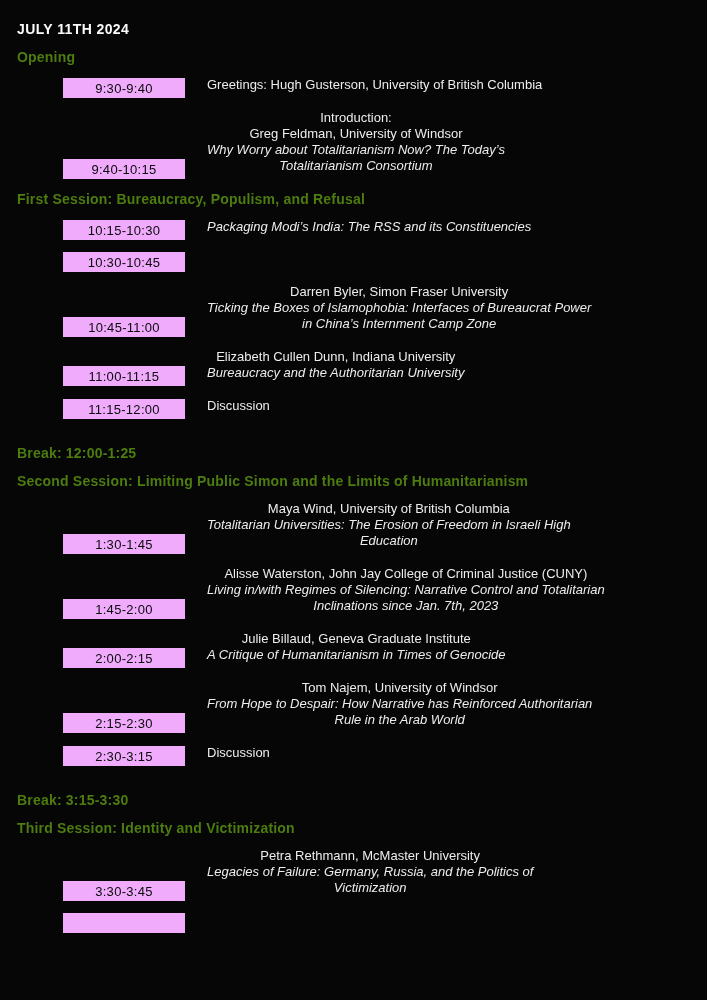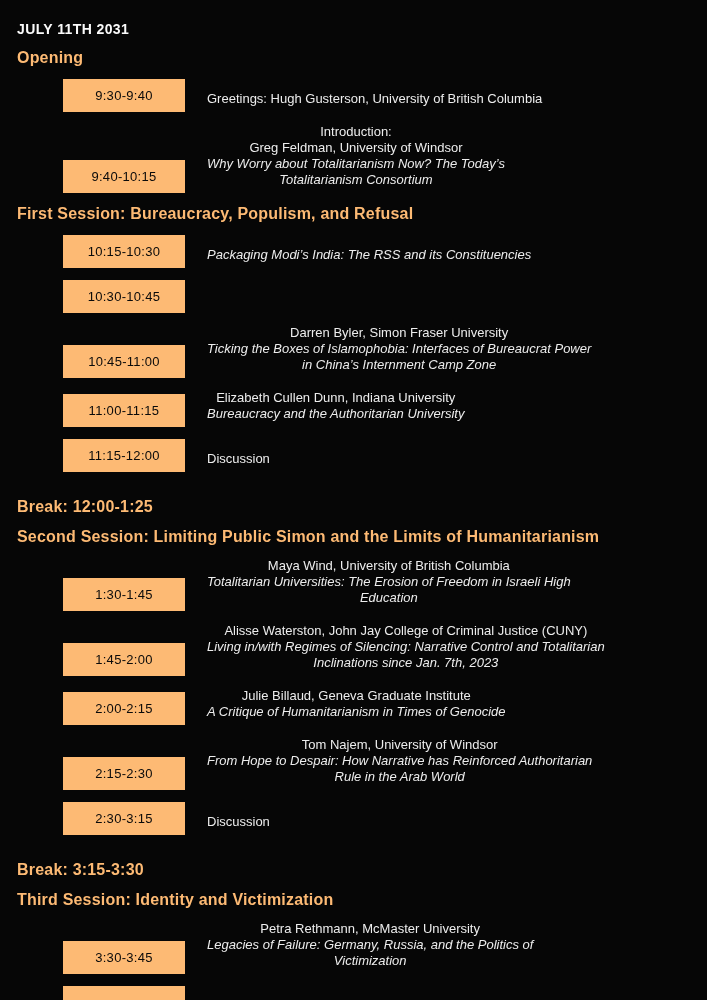--- a/index.html
+++ b/index.html
@@ -14,37 +14,37 @@
   }
   .page { padding: 21px 17px 0 17px; }
   .date-heading {
     font-size: 14px;
     font-weight: 700;
     letter-spacing: 0.4px;
     color: #fafafa;
   }
   .section-heading {
     margin-top: 12px;
-    font-size: 16px;
+    font-size: 14px;
     font-weight: 700;
     letter-spacing: 0.2px;
-    color: #fdba74;
+    color: #4d7c0f;
   }
   .section-heading.mt-lg { margin-top: 26px; }
   .row {
     display: flex;
     align-items: flex-end;
     margin-top: 12px;
     margin-left: 46px;
   }
   .time-box {
     flex: 0 0 122px;
     width: 122px;
-    height: 33px;
-    background: #fdba74;
+    height: 20px;
+    background: #f0abfc;
     color: #0a0a0a;
     font-size: 13px;
     letter-spacing: 0.3px;
     display: flex;
     align-items: center;
     justify-content: center;
   }
   .desc {
     margin-left: 22px;
     padding-bottom: 5px;
@@ -55,21 +55,21 @@
     text-align: center;
   }
   .line.italic { font-style: italic; }
   .row.partial { margin-top: 12px; }
 </style>
 </head>
 <body>
 
 <div class="page">
 
-  <div class="date-heading">JULY 11TH 2031</div>
+  <div class="date-heading">JULY 11TH 2024</div>
 
   <div class="section-heading">Opening</div>
 
   <div class="row">
     <div class="time-box">9:30-9:40</div>
     <div class="desc">
       <div class="line">Greetings: Hugh Gusterson, University of British Columbia</div>
     </div>
   </div>
 

